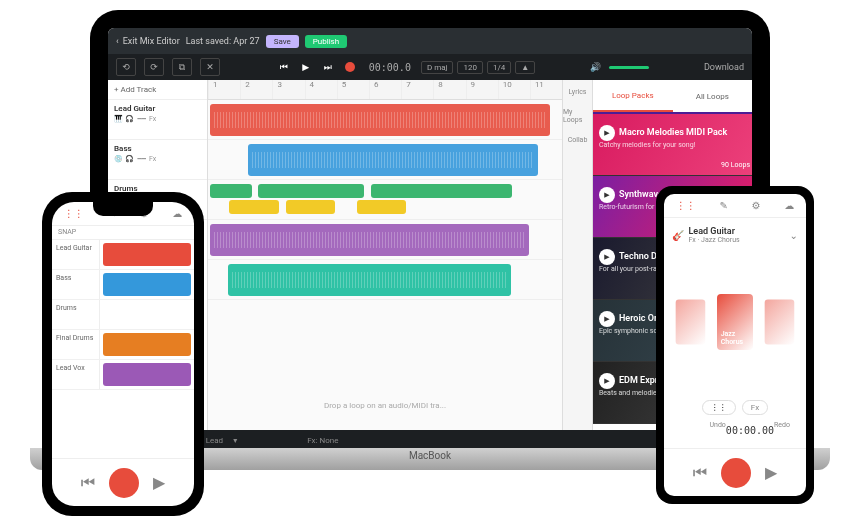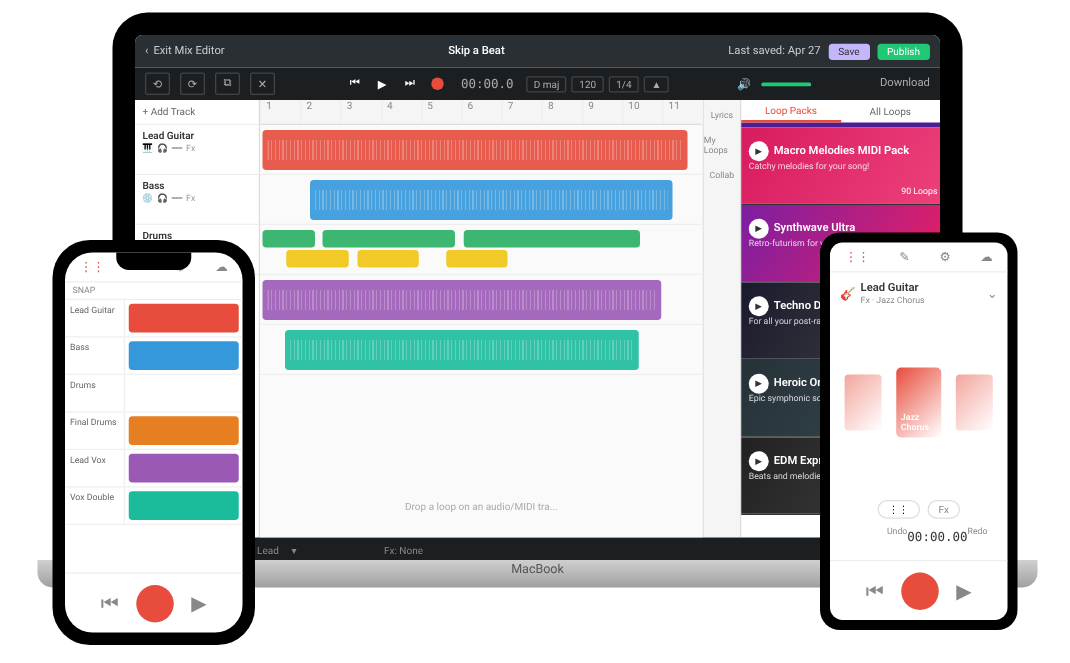--- a/index.html
+++ b/index.html
@@ -34,21 +34,21 @@
 .clip.red{background:#e74c3c}
 .clip.blue{background:#3498db}
 .clip.green{background:#27ae60}
 .clip.yellow{background:#f1c40f}
 .clip.purple{background:#9b59b6}
 .clip.teal{background:#1abc9c}
 .wave{position:absolute;top:8px;height:16px;left:4px;right:4px;opacity:0.4;background:repeating-linear-gradient(90deg,rgba(255,255,255,0.6)0 1px,transparent 1px 3px)}
 .drop-hint{position:absolute;bottom:20px;left:0;right:0;text-align:center;font-size:8px;color:#aaa}
 .right-tools{width:30px;background:#f5f5f5;border-left:1px solid #ddd;display:flex;flex-direction:column;align-items:center;padding-top:8px;gap:12px;font-size:7px;color:#888}
 .loop-panel{width:160px;background:#fff;border-left:1px solid #ddd;display:flex;flex-direction:column}
-.loop-tabs{height:22px;display:flex;border-bottom:4px solid #4c1d95;font-size:8px}
+.loop-tabs{height:34px;display:flex;border-bottom:2px solid #4c1d95;font-size:8px}
 .loop-tab{flex:1;display:flex;align-items:center;justify-content:center;color:#666}
 .loop-tab.active{color:#e74c3c;border-bottom:2px solid #e74c3c}
 .loop-item{height:62px;position:relative;color:#fff;padding:6px;border-bottom:1px solid #333;background-size:cover}
 .loop-item .play-ico{width:16px;height:16px;background:#fff;border-radius:50%;display:inline-flex;align-items:center;justify-content:center;color:#333;font-size:7px;margin-right:4px}
 .loop-title{font-size:9px;font-weight:600}
 .loop-sub{font-size:7px;opacity:0.8}
 .loop-count{position:absolute;right:2px;bottom:6px;font-size:7px}
 .bottom-bar{height:20px;background:#1c1f22;display:flex;align-items:center;padding:0 8px;color:#888;font-size:8px;gap:10px}
 .laptop-base{position:absolute;left:30px;top:448px;width:800px;height:22px;background:linear-gradient(#d0d0d0,#a0a0a0);border-radius:0 0 12px 12px}
 .laptop-label{text-align:center;font-size:10px;color:#555;padding-top:2px}
@@ -78,21 +78,20 @@
 </head>
 <body>
 
 <div class="laptop">
   <div class="screen">
     <div class="titlebar">
       <div class="tb-left">
         <span>‹</span>
         <span>Exit Mix Editor</span>
       </div>
-      <div class="tb-center">Skip a Beat</div>
       <div class="tb-right">
         <span>Last saved: Apr 27</span>
         <span class="btn-save">Save</span>
         <span class="btn-publish">Publish</span>
       </div>
     </div>
     <div class="toolbar">
       <span class="tool-btn">⟲</span>
       <span class="tool-btn">⟳</span>
       <span class="tool-btn">⧉</span>
@@ -265,24 +264,20 @@
           <div class="p-track-clip" style="background:transparent"></div>
         </div>
         <div class="p-track">
           <div class="p-track-label">Final Drums</div>
           <div class="p-track-clip" style="background:#e67e22"></div>
         </div>
         <div class="p-track">
           <div class="p-track-label">Lead Vox</div>
           <div class="p-track-clip" style="background:#9b59b6"></div>
         </div>
-        <div class="p-track">
-          <div class="p-track-label">Vox Double</div>
-          <div class="p-track-clip" style="background:#1abc9c"></div>
-        </div>
       </div>
     <div class="p-bottom">
       <span style="color:#888">⏮</span>
       <div class="p-rec"></div>
       <span style="color:#888">▶</span>
     </div>
   </div>
 </div>
 
 <div class="phone right">

